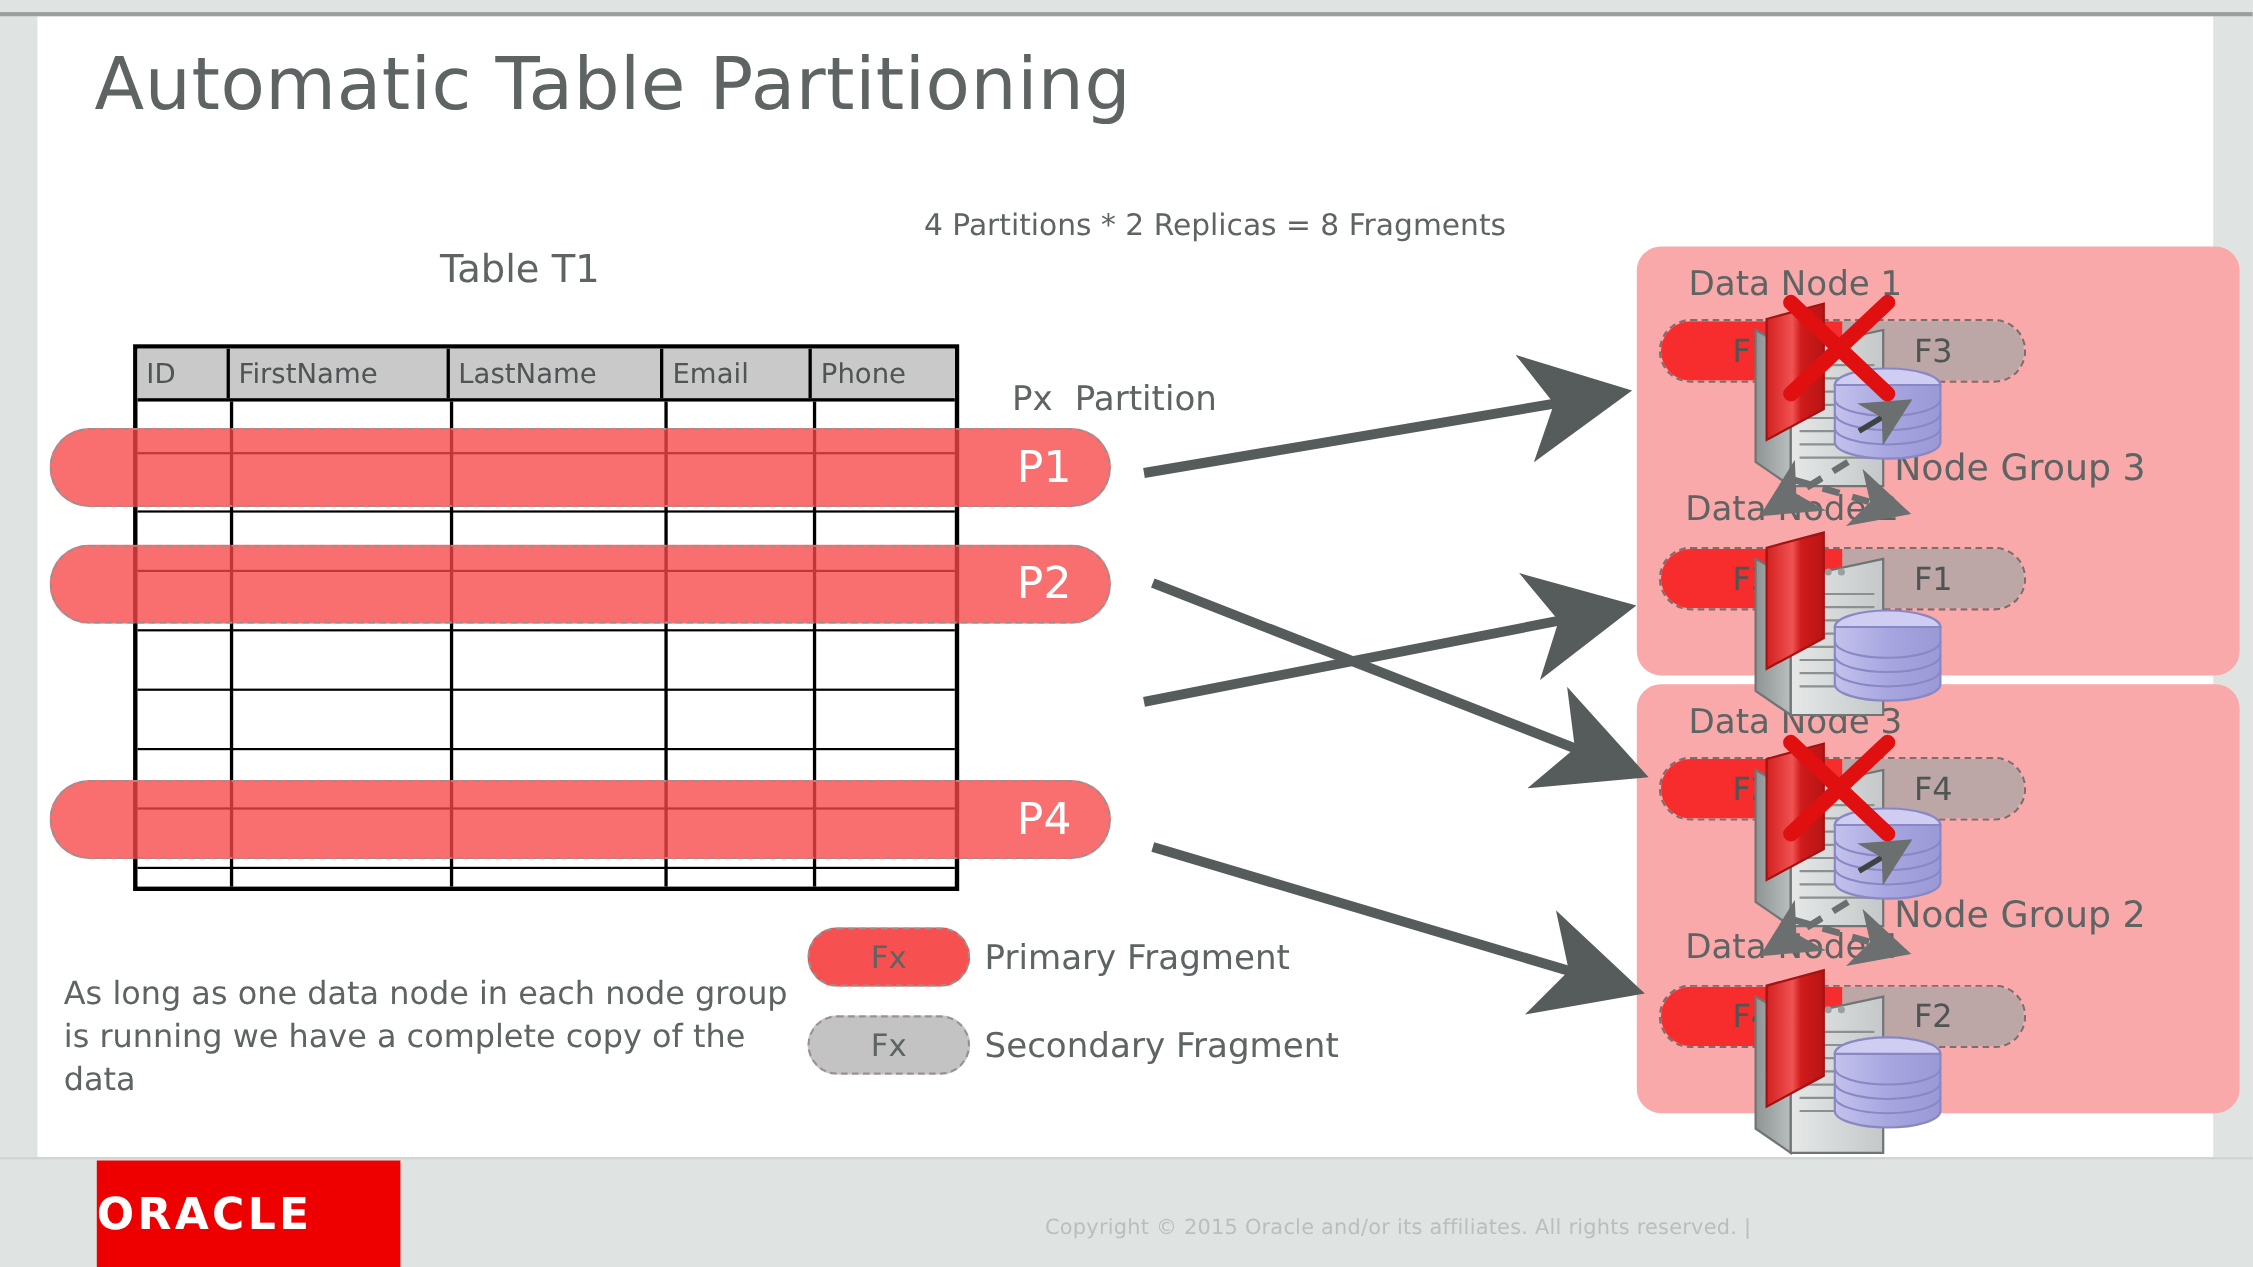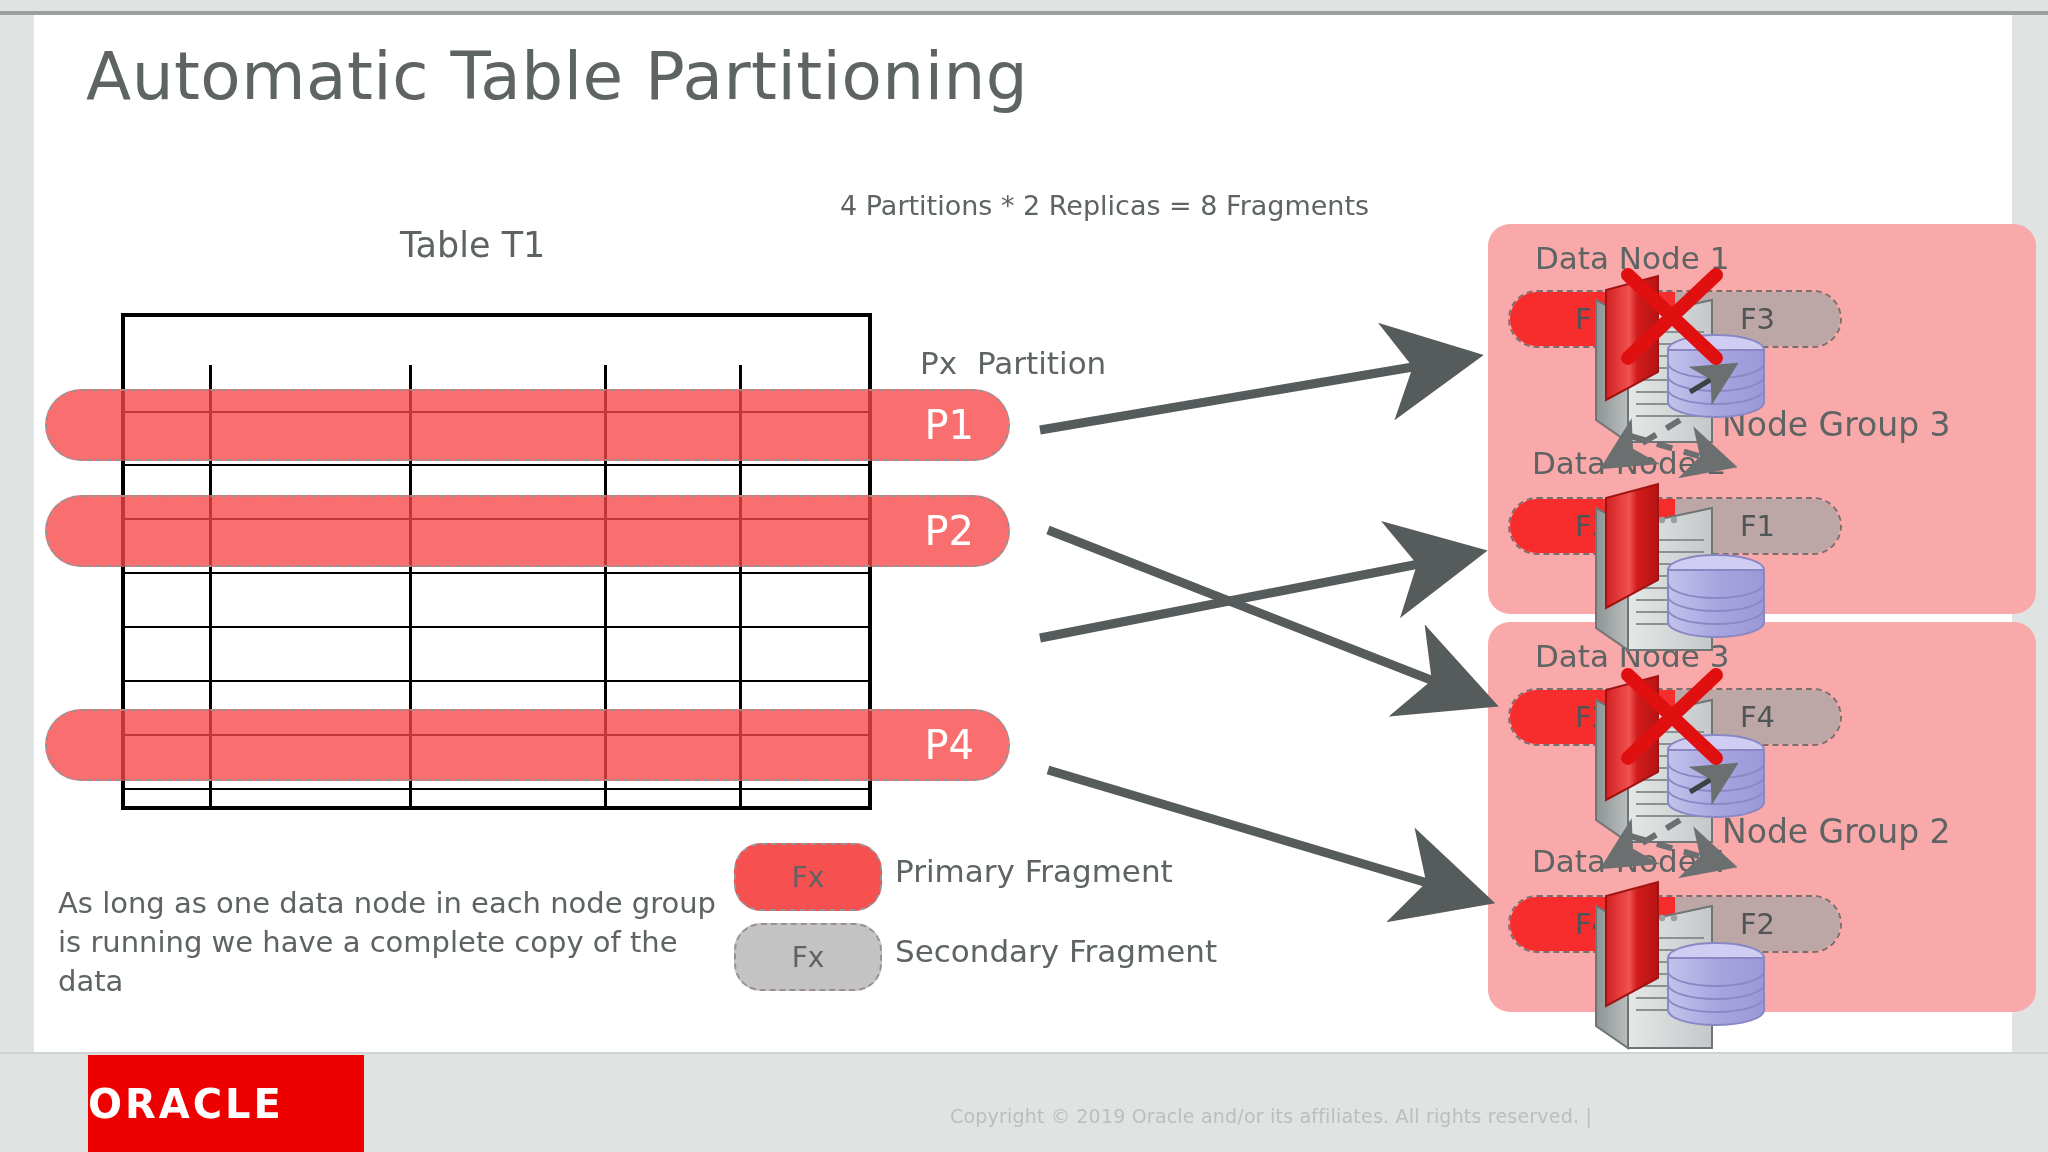--- a/index.html
+++ b/index.html
@@ -81,21 +81,21 @@
   }
 
   
   .px-legend{
     position:absolute;left:920px;top:345px;font-size:31px;color:#5e6363;white-space:nowrap;
   }
   .px-legend .gap{display:inline-block;width:20px;}
 
   
   .frag{
-    position:absolute;width:148px;height:68px;border-radius:27px;
+    position:absolute;width:148px;height:54px;border-radius:27px;
     border:2px dashed #9b8f8f;box-sizing:border-box;
     display:flex;align-items:center;justify-content:center;
     font-size:28px;color:#5e6363;
   }
   .frag.primary{background:#f75050;}
   .frag.secondary{background:#c3c3c3;}
   .frag-label{position:absolute;font-size:31px;color:#5e6363;white-space:nowrap;}
 
   
   .desc{
@@ -138,20 +138,27 @@
   <div class="slide"></div>
 
   <div class="title">Automatic Table Partitioning</div>
 
   <div class="formula">4 Partitions * 2 Replicas = 8 Fragments</div>
 
   <div class="table-caption">Table T1</div>
 
   <div class="tbl">
     <div class="tbl-inner">
+      <div class="tbl-hdr">
+        <div class="cell" style="width:84px">ID</div>
+        <div class="cell" style="width:200px">FirstName</div>
+        <div class="cell" style="width:195px">LastName</div>
+        <div class="cell" style="width:135px">Email</div>
+        <div class="cell" style="width:130px">Phone</div>
+      </div>
       <div class="vline" style="left:84px;top:48px;"></div>
       <div class="vline" style="left:284px;top:48px;"></div>
       <div class="vline" style="left:479px;top:48px;"></div>
       <div class="vline" style="left:614px;top:48px;"></div>
 
       <div class="hline" style="top:94px;"></div>
       <div class="hline" style="top:147px;"></div>
       <div class="hline" style="top:201px;"></div>
       <div class="hline" style="top:255px;"></div>
       <div class="hline" style="top:309px;"></div>
@@ -377,15 +384,15 @@
         <path d="M1668,997 A48,15 0 0 0 1764,997"></path>
       </g>
     </g>
   </svg>
 
   <div class="footer"></div>
   <div class="footer-line"></div>
   <div class="oracle-logo">
     <span class="oracle-word">ORACLE</span>
   </div>
-  <div class="copyright">Copyright © 2019 Oracle and/or its affiliates. All rights reserved.  |</div>
+  <div class="copyright">Copyright © 2015 Oracle and/or its affiliates. All rights reserved.  |</div>
 
 </div>
 
 </body></html>

